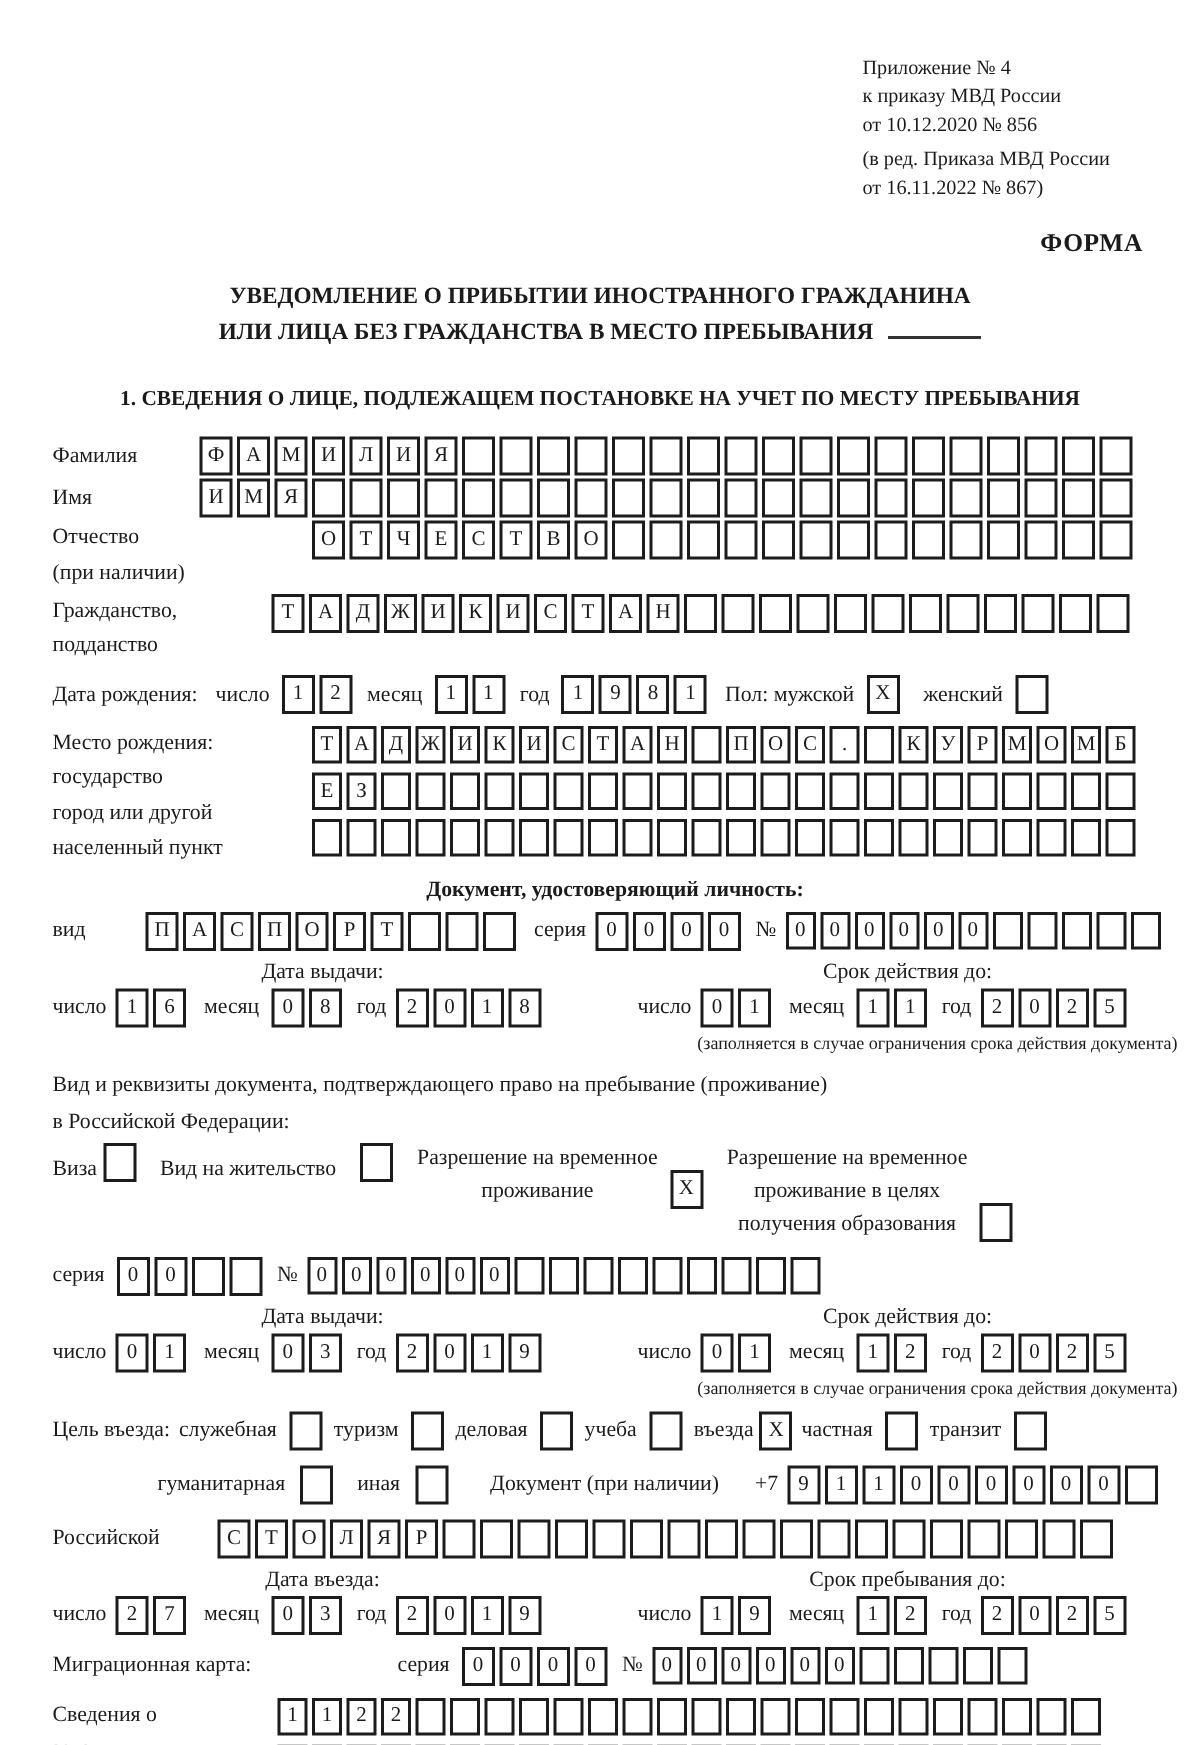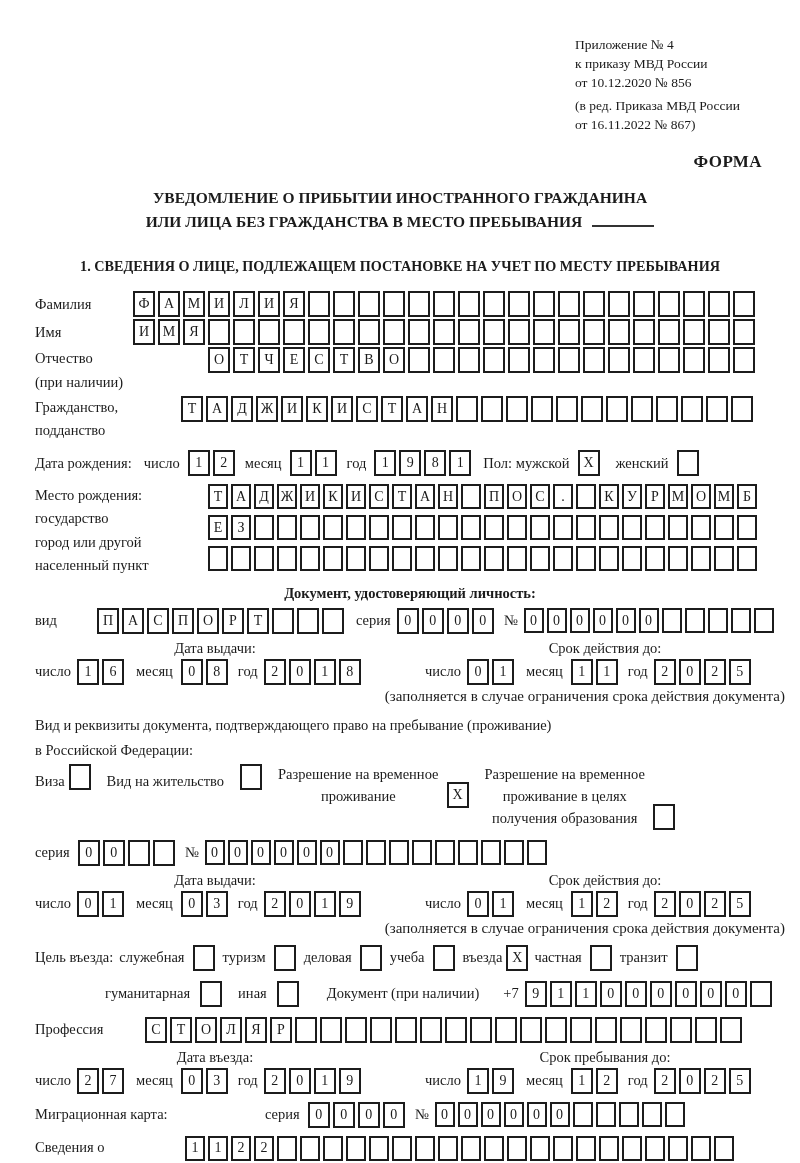--- a/index.html
+++ b/index.html
@@ -31,21 +31,21 @@
   .lbl-block{line-height:1.6;}
   .ml6{margin-left:6px;} .ml8{margin-left:8px;} .ml10{margin-left:10px;}
   .ml12{margin-left:12px;} .ml16{margin-left:16px;} .ml40{margin-left:40px;}
   .stack{display:flex;flex-direction:column;gap:6px;}
   .center-b{font-weight:bold;text-align:center;margin:8px 0 6px 0;}
   .dh-row{display:flex;margin:6px 0 2px 0;}
   .dh1{flex:0 0 360px;text-align:center;}
   .dh2{flex:0 0 360px;text-align:center;margin-left:30px;}
   .dgroup{display:flex;align-items:center;flex:0 0 360px;}
   .dgroup2{margin-left:30px;}
-  .note-r{text-align:right;font-size:15px;margin:3px 0 6px 0;}
+  .note-r{text-align:right;font-size:12px;margin:3px 0 6px 0;}
   .intro{margin:8px 0 2px 0;line-height:1.7;}
   .opt{display:flex;align-items:flex-end;flex:0 0 auto;}
   .opt .cb{margin-top:0;}
   .opt-label.center{text-align:center;line-height:1.5;}
   .purpose-row{display:flex;align-items:center;margin-top:8px;}
   .purpose2{margin-top:10px;margin-left:70px;}
   .mt8{margin-top:8px;} .mt10{margin-top:10px;}
 </style>
 </head>
 <body>
@@ -533,21 +533,21 @@
         <div class="cell">0</div>
         <div class="cell">0</div>
         <div class="cell">0</div>
         <div class="cell">0</div>
         <div class="cell">0</div>
         <div class="cell"></div>
       </div>
   </div>
 
   <div class="frow mt10">
-    <span class="lbl" style="flex:0 0 110px">Профессия</span>
+    <span class="lbl" style="flex:0 0 110px">Российской</span>
     <div class="cells">
         <div class="cell">С</div>
         <div class="cell">Т</div>
         <div class="cell">О</div>
         <div class="cell">Л</div>
         <div class="cell">Я</div>
         <div class="cell">Р</div>
         <div class="cell"></div>
         <div class="cell"></div>
         <div class="cell"></div>

